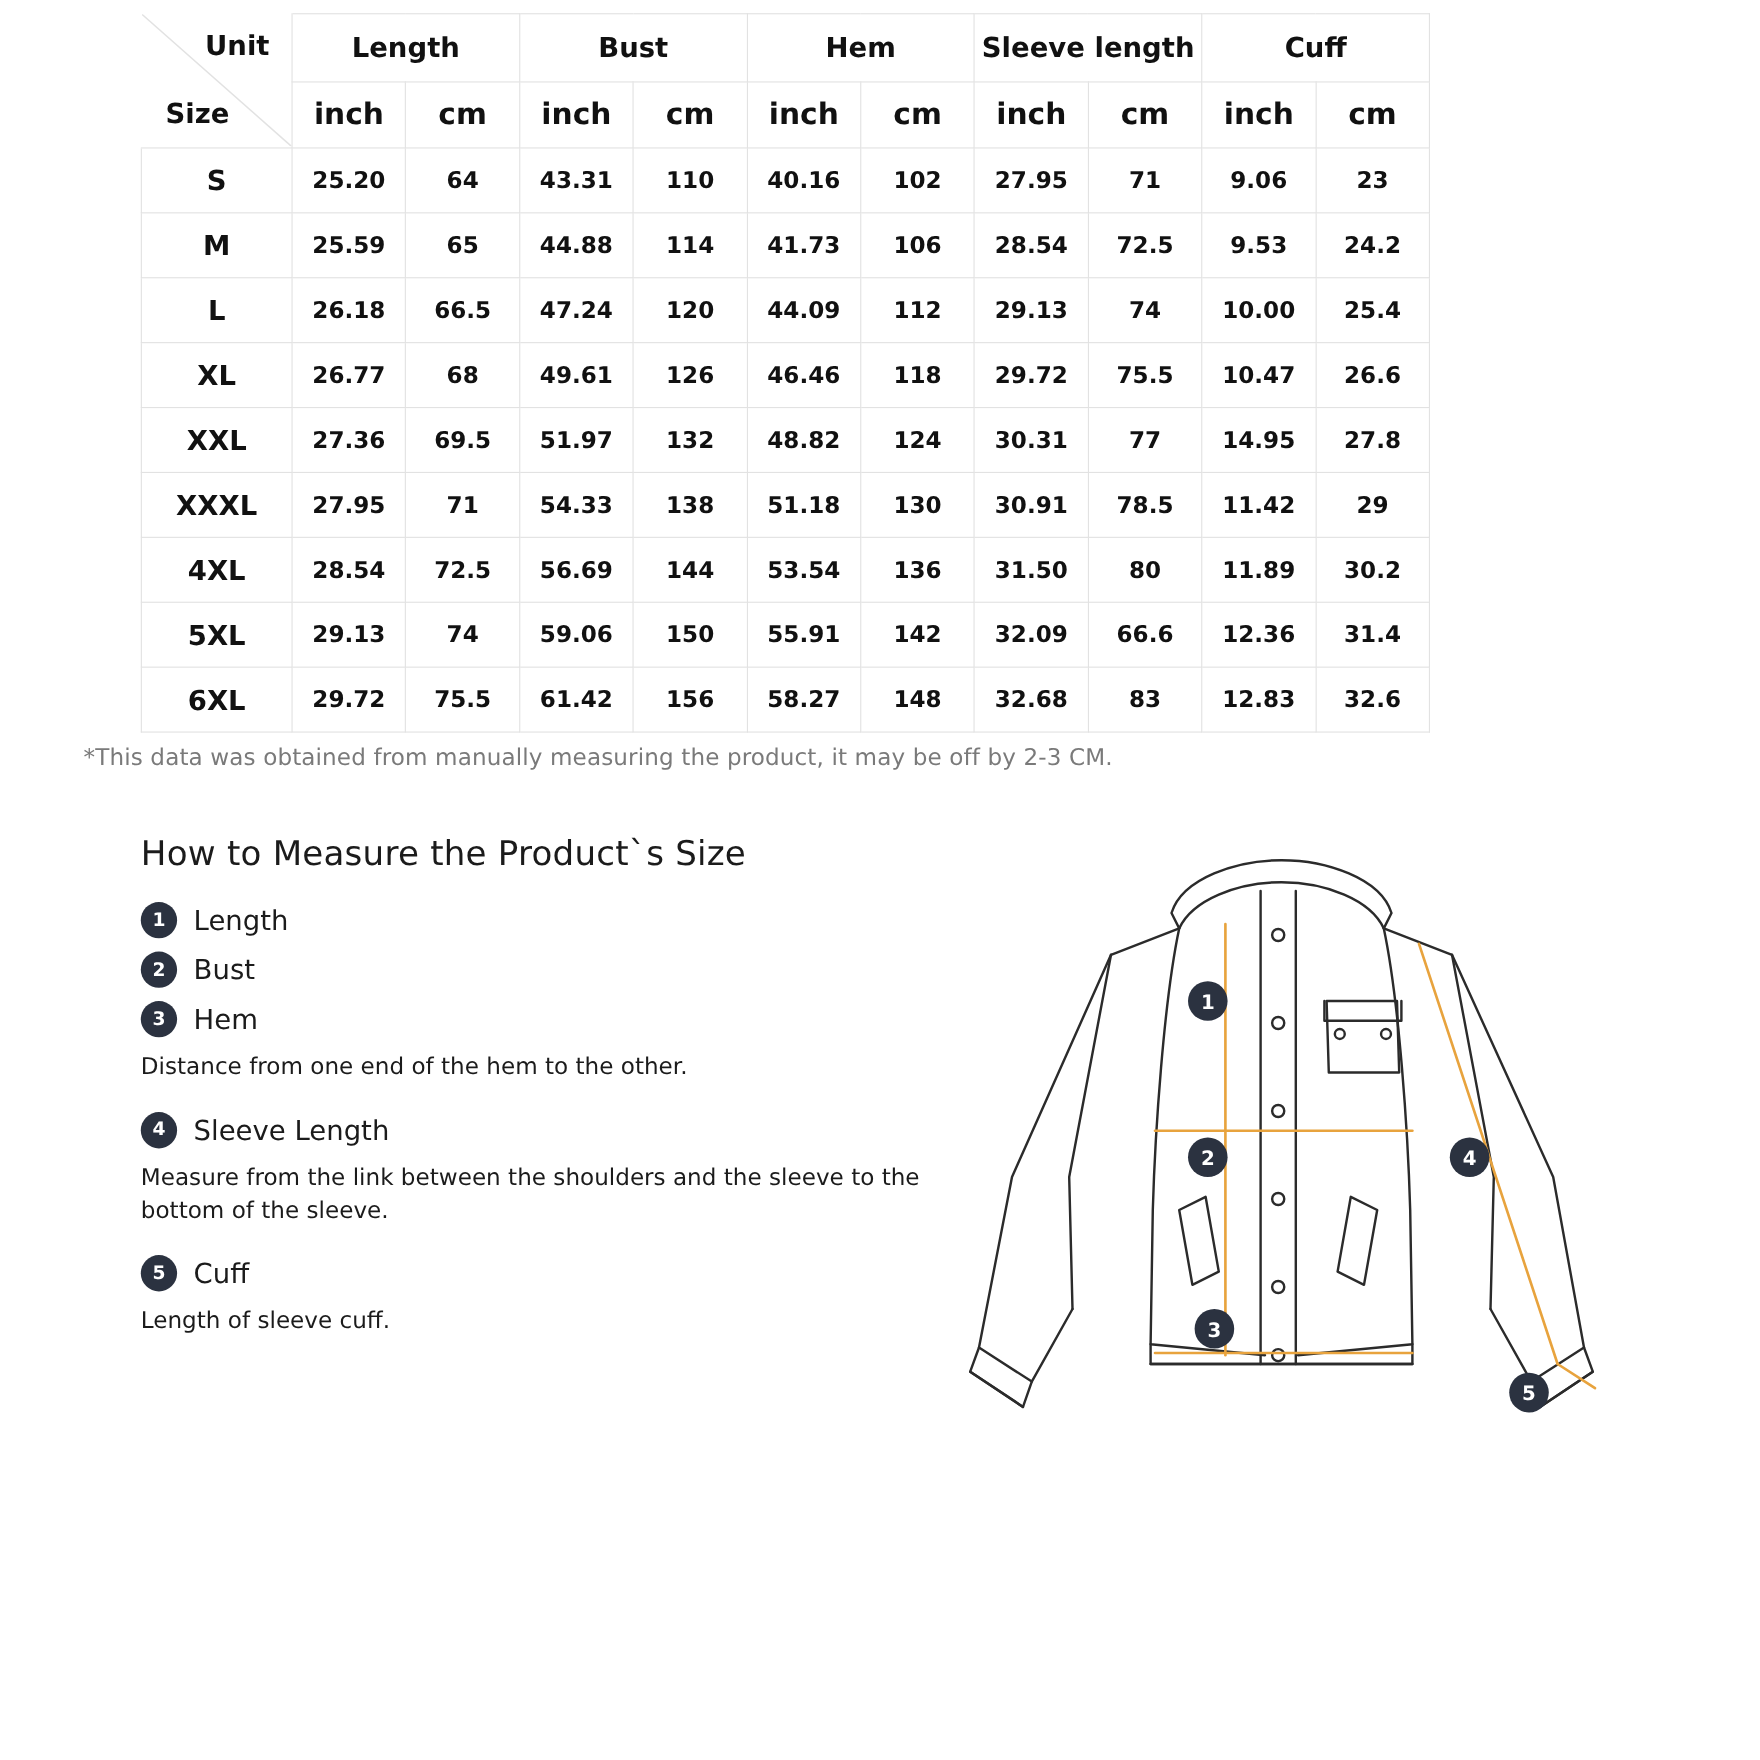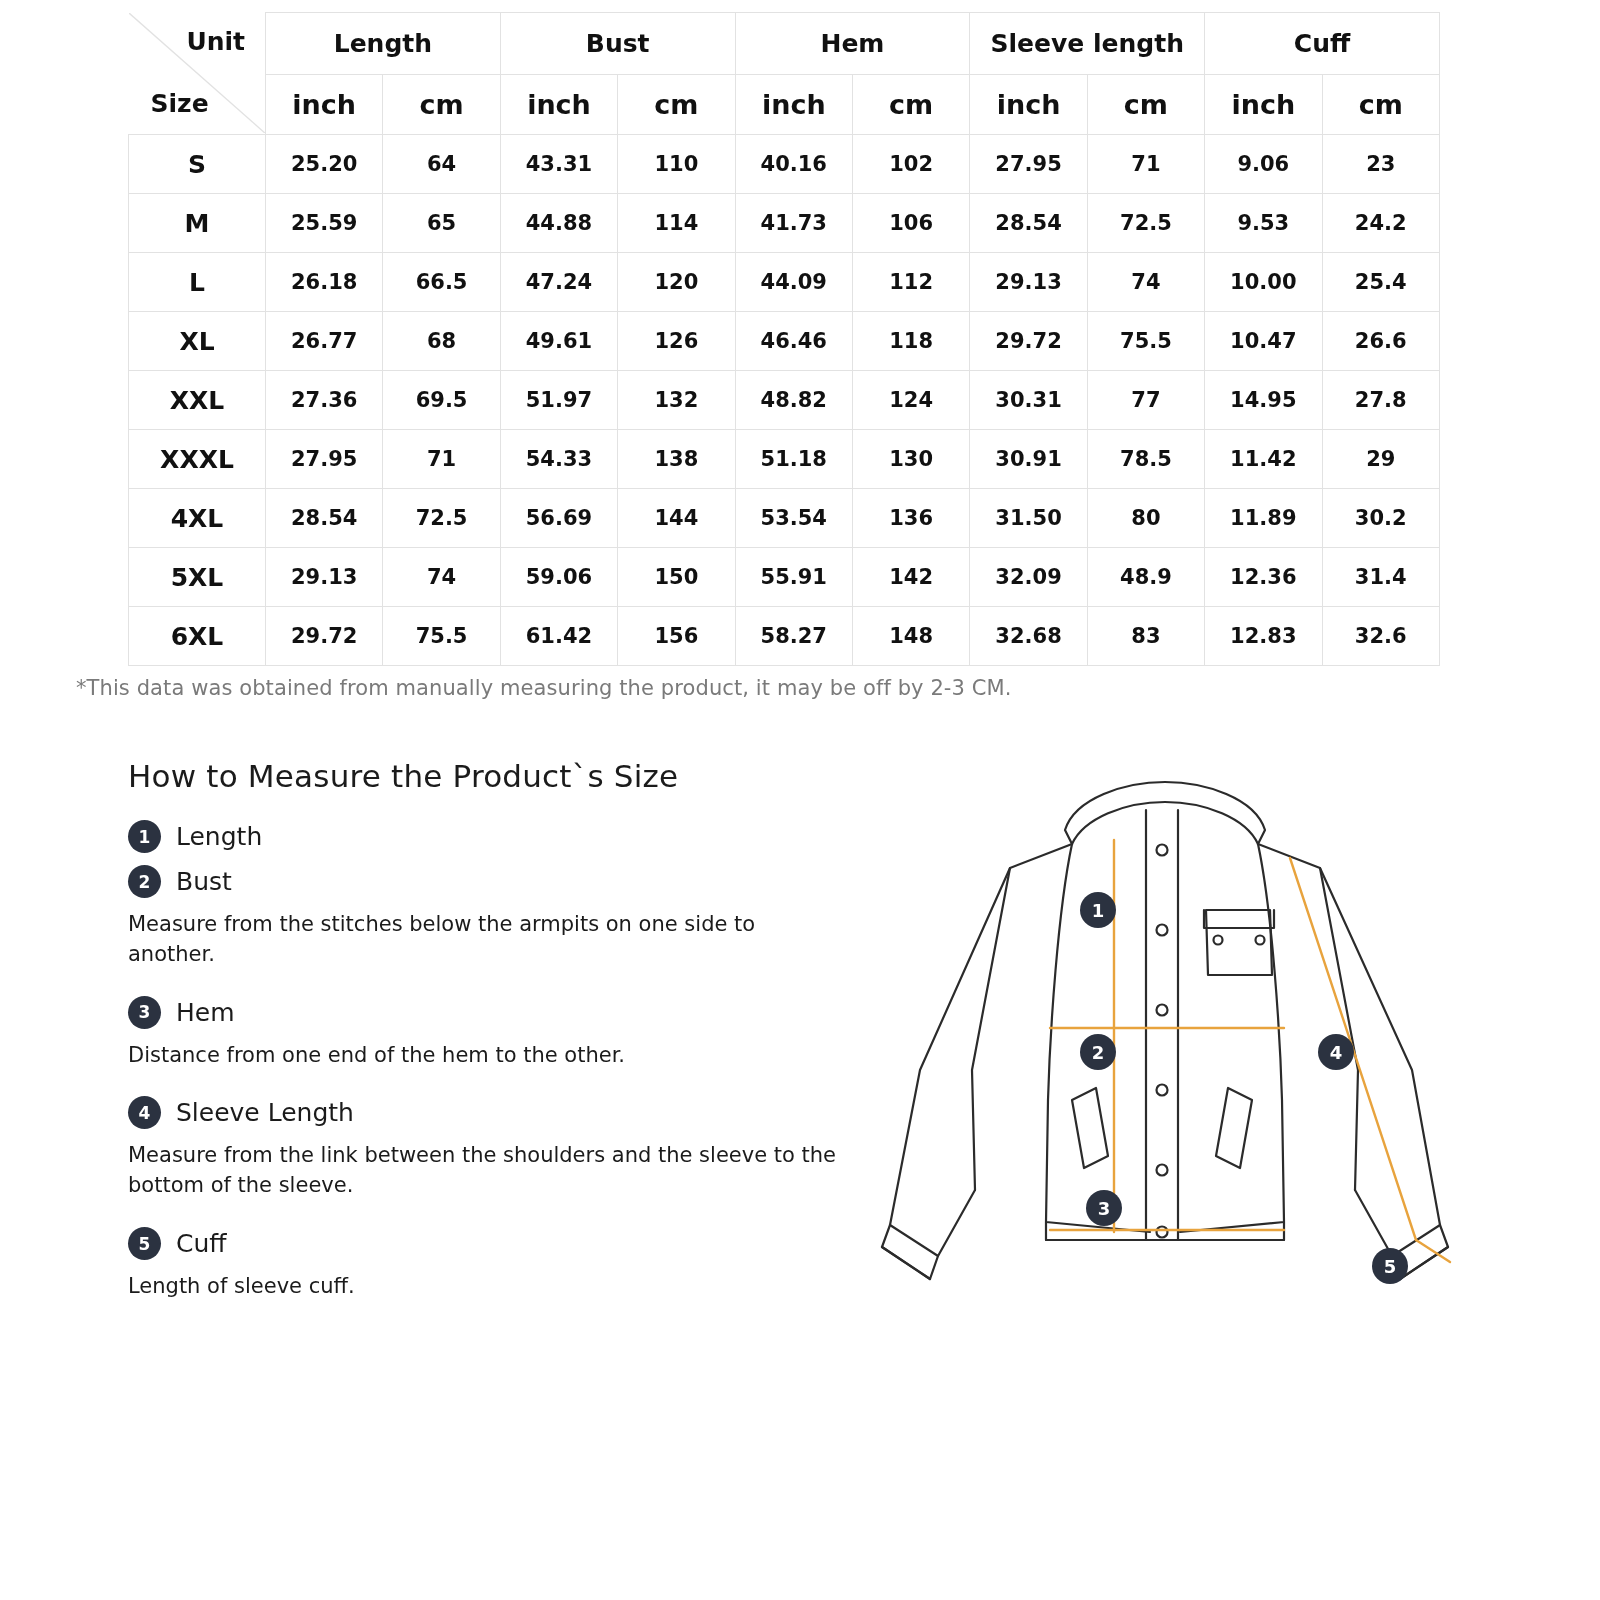--- a/index.html
+++ b/index.html
@@ -9,21 +9,21 @@
     background: #ffffff;
     font-family: "DejaVu Sans", "Liberation Sans", sans-serif;
     color: #1b1b1b;
   }
   .page { width: 1600px; height: 1600px; position: relative; padding: 0; }
 
   
   .table-wrap { padding: 12px 160px 0 128px; }
   table.size-table {
     border-collapse: collapse;
-    width: 1312px;
+    width: 1172px;
     table-layout: fixed;
   }
   table.size-table th, table.size-table td {
     border: 1px solid #e2e2e2;
     text-align: center;
     font-weight: bold;
     font-size: 21px;
     color: #111;
     height: 59px;
     padding: 0 2px;
@@ -256,21 +256,21 @@
         </tr>
         <tr>
           <td class="sizecell">5XL</td>
           <td>29.13</td>
           <td>74</td>
           <td>59.06</td>
           <td>150</td>
           <td>55.91</td>
           <td>142</td>
           <td>32.09</td>
-          <td>48.9</td>
+          <td>66.6</td>
           <td>12.36</td>
           <td>31.4</td>
         </tr>
         <tr>
           <td class="sizecell">6XL</td>
           <td>29.72</td>
           <td>75.5</td>
           <td>61.42</td>
           <td>156</td>
           <td>58.27</td>
@@ -294,21 +294,20 @@
         <span class="badge">1</span>
         <span class="step-title">Length</span>
       </div>
     </div>
 
     <div class="step-block">
       <div class="step-head">
         <span class="badge">2</span>
         <span class="step-title">Bust</span>
       </div>
-      <p class="step-desc">Measure from the stitches below the armpits on one side to another.</p>
     </div>
 
     <div class="step-block">
       <div class="step-head">
         <span class="badge">3</span>
         <span class="step-title">Hem</span>
       </div>
       <p class="step-desc">Distance from one end of the hem to the other.</p>
     </div>
 

